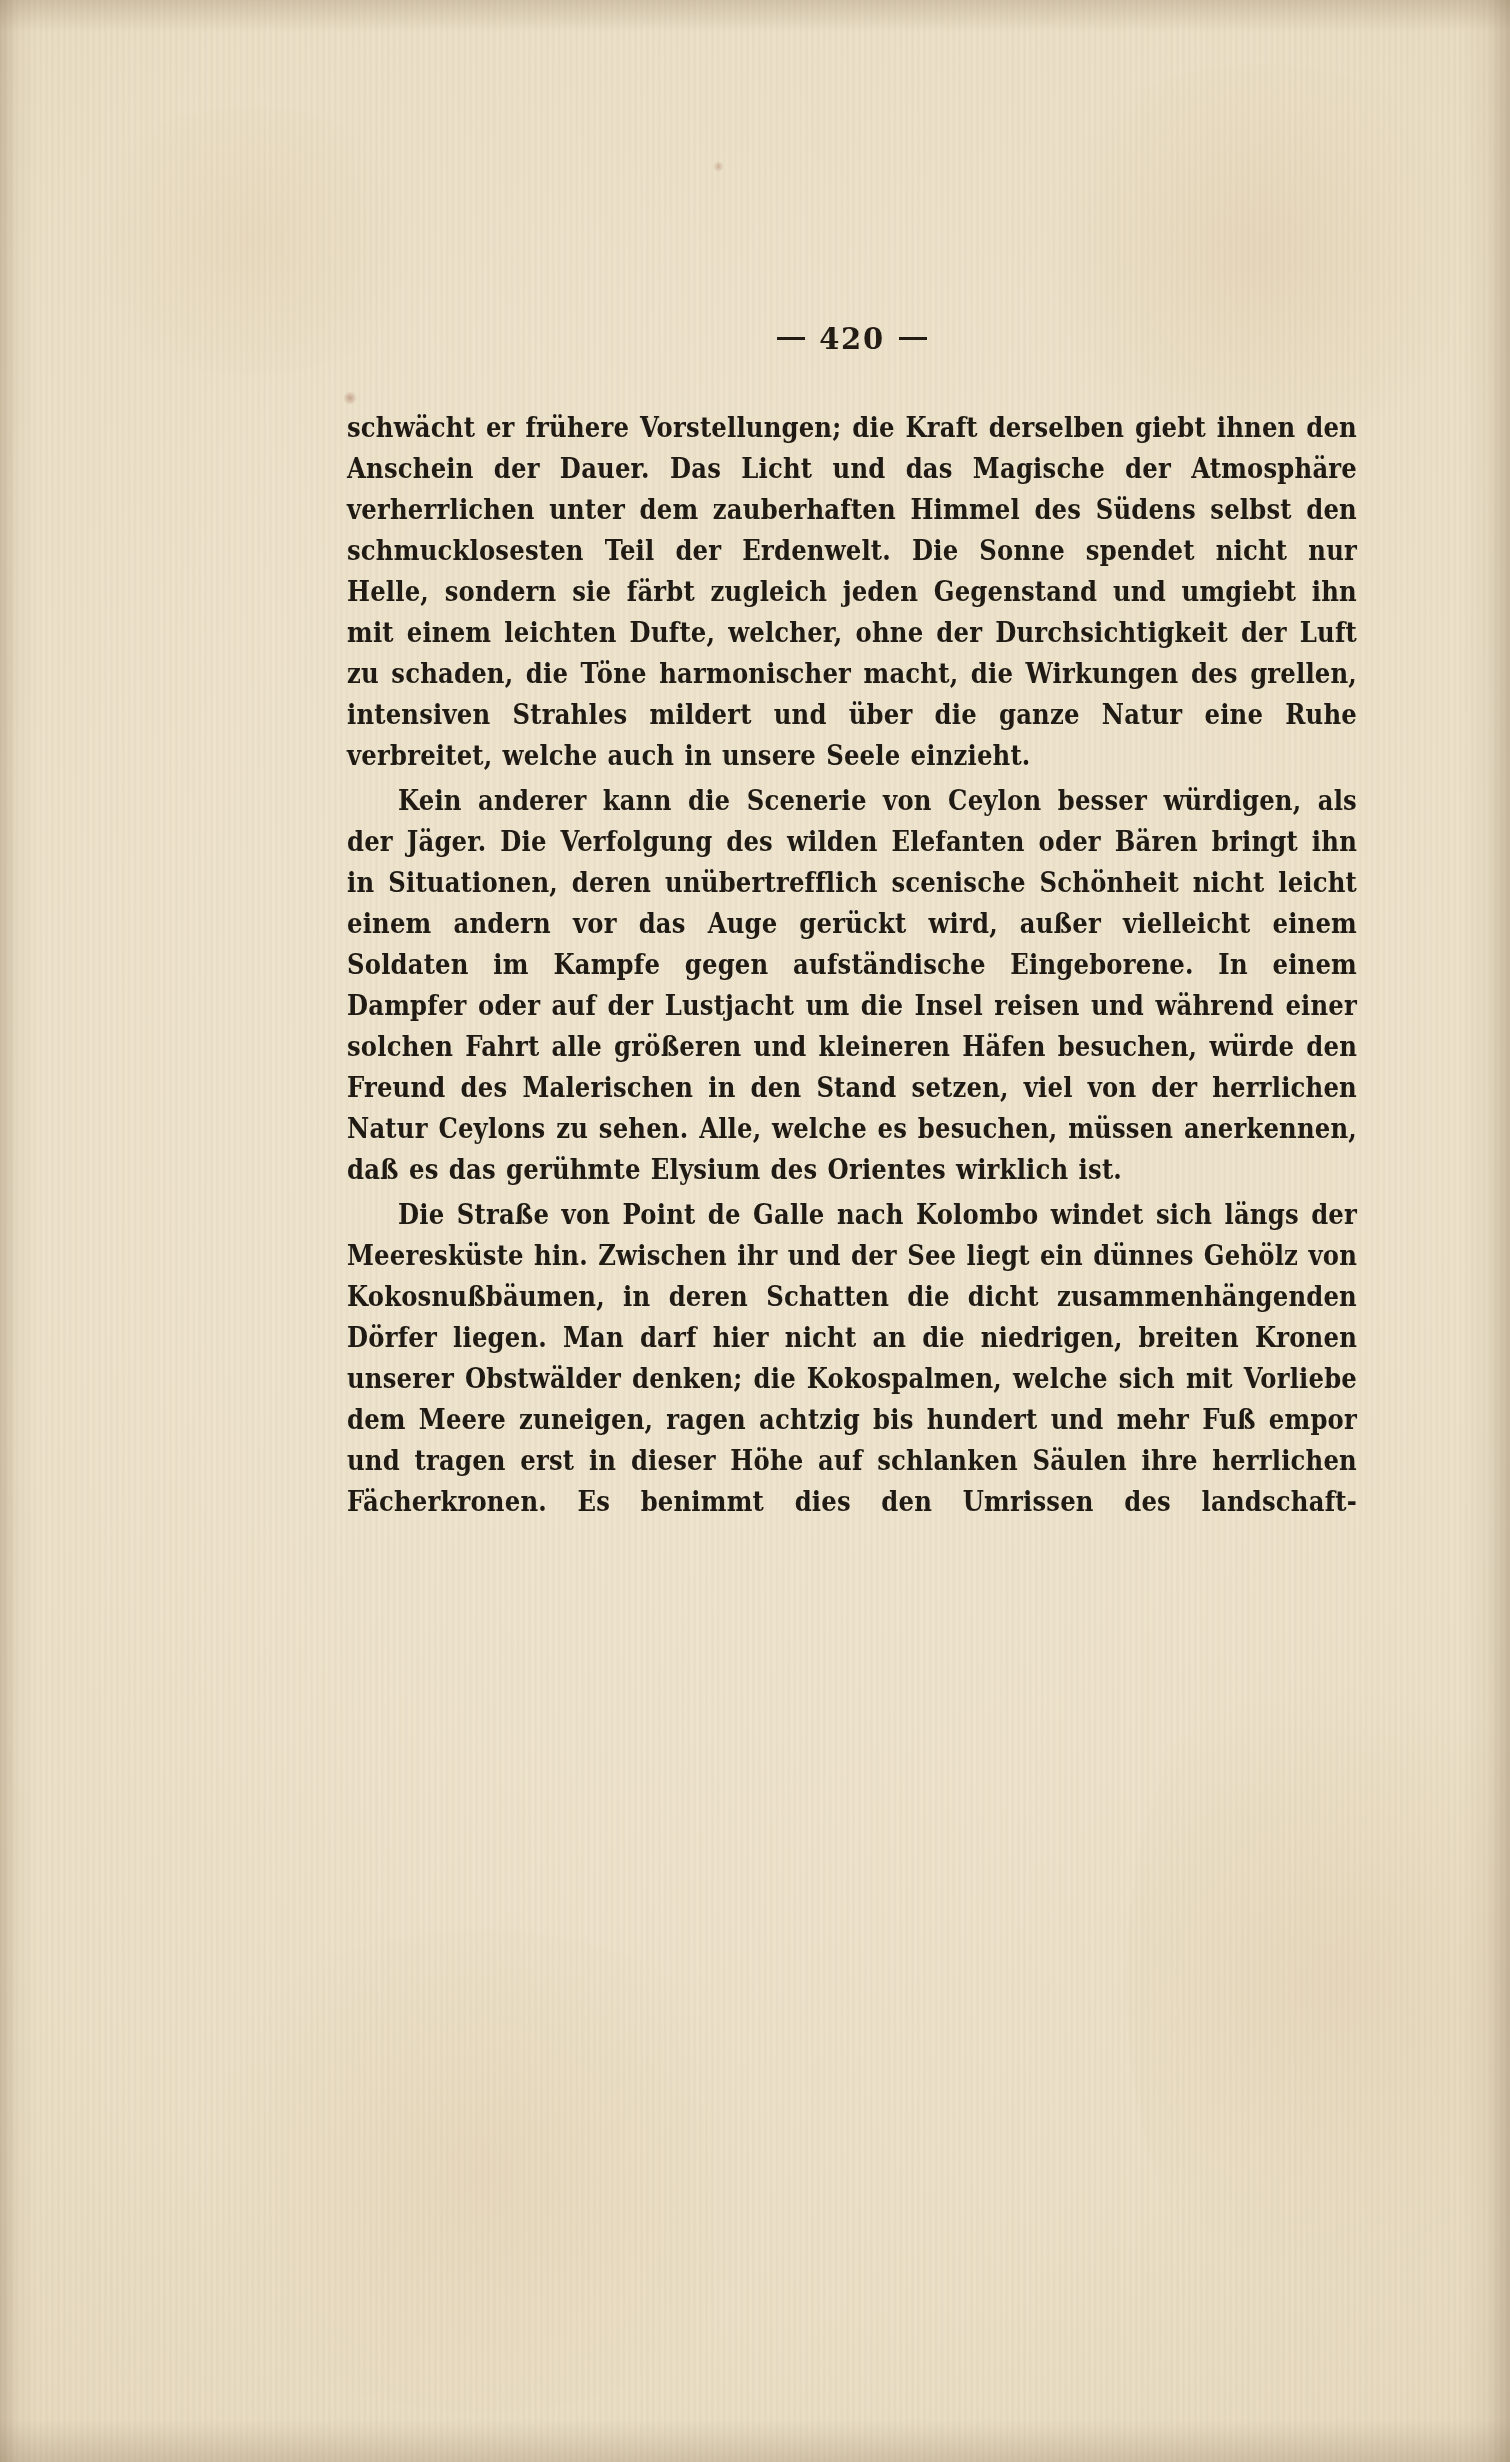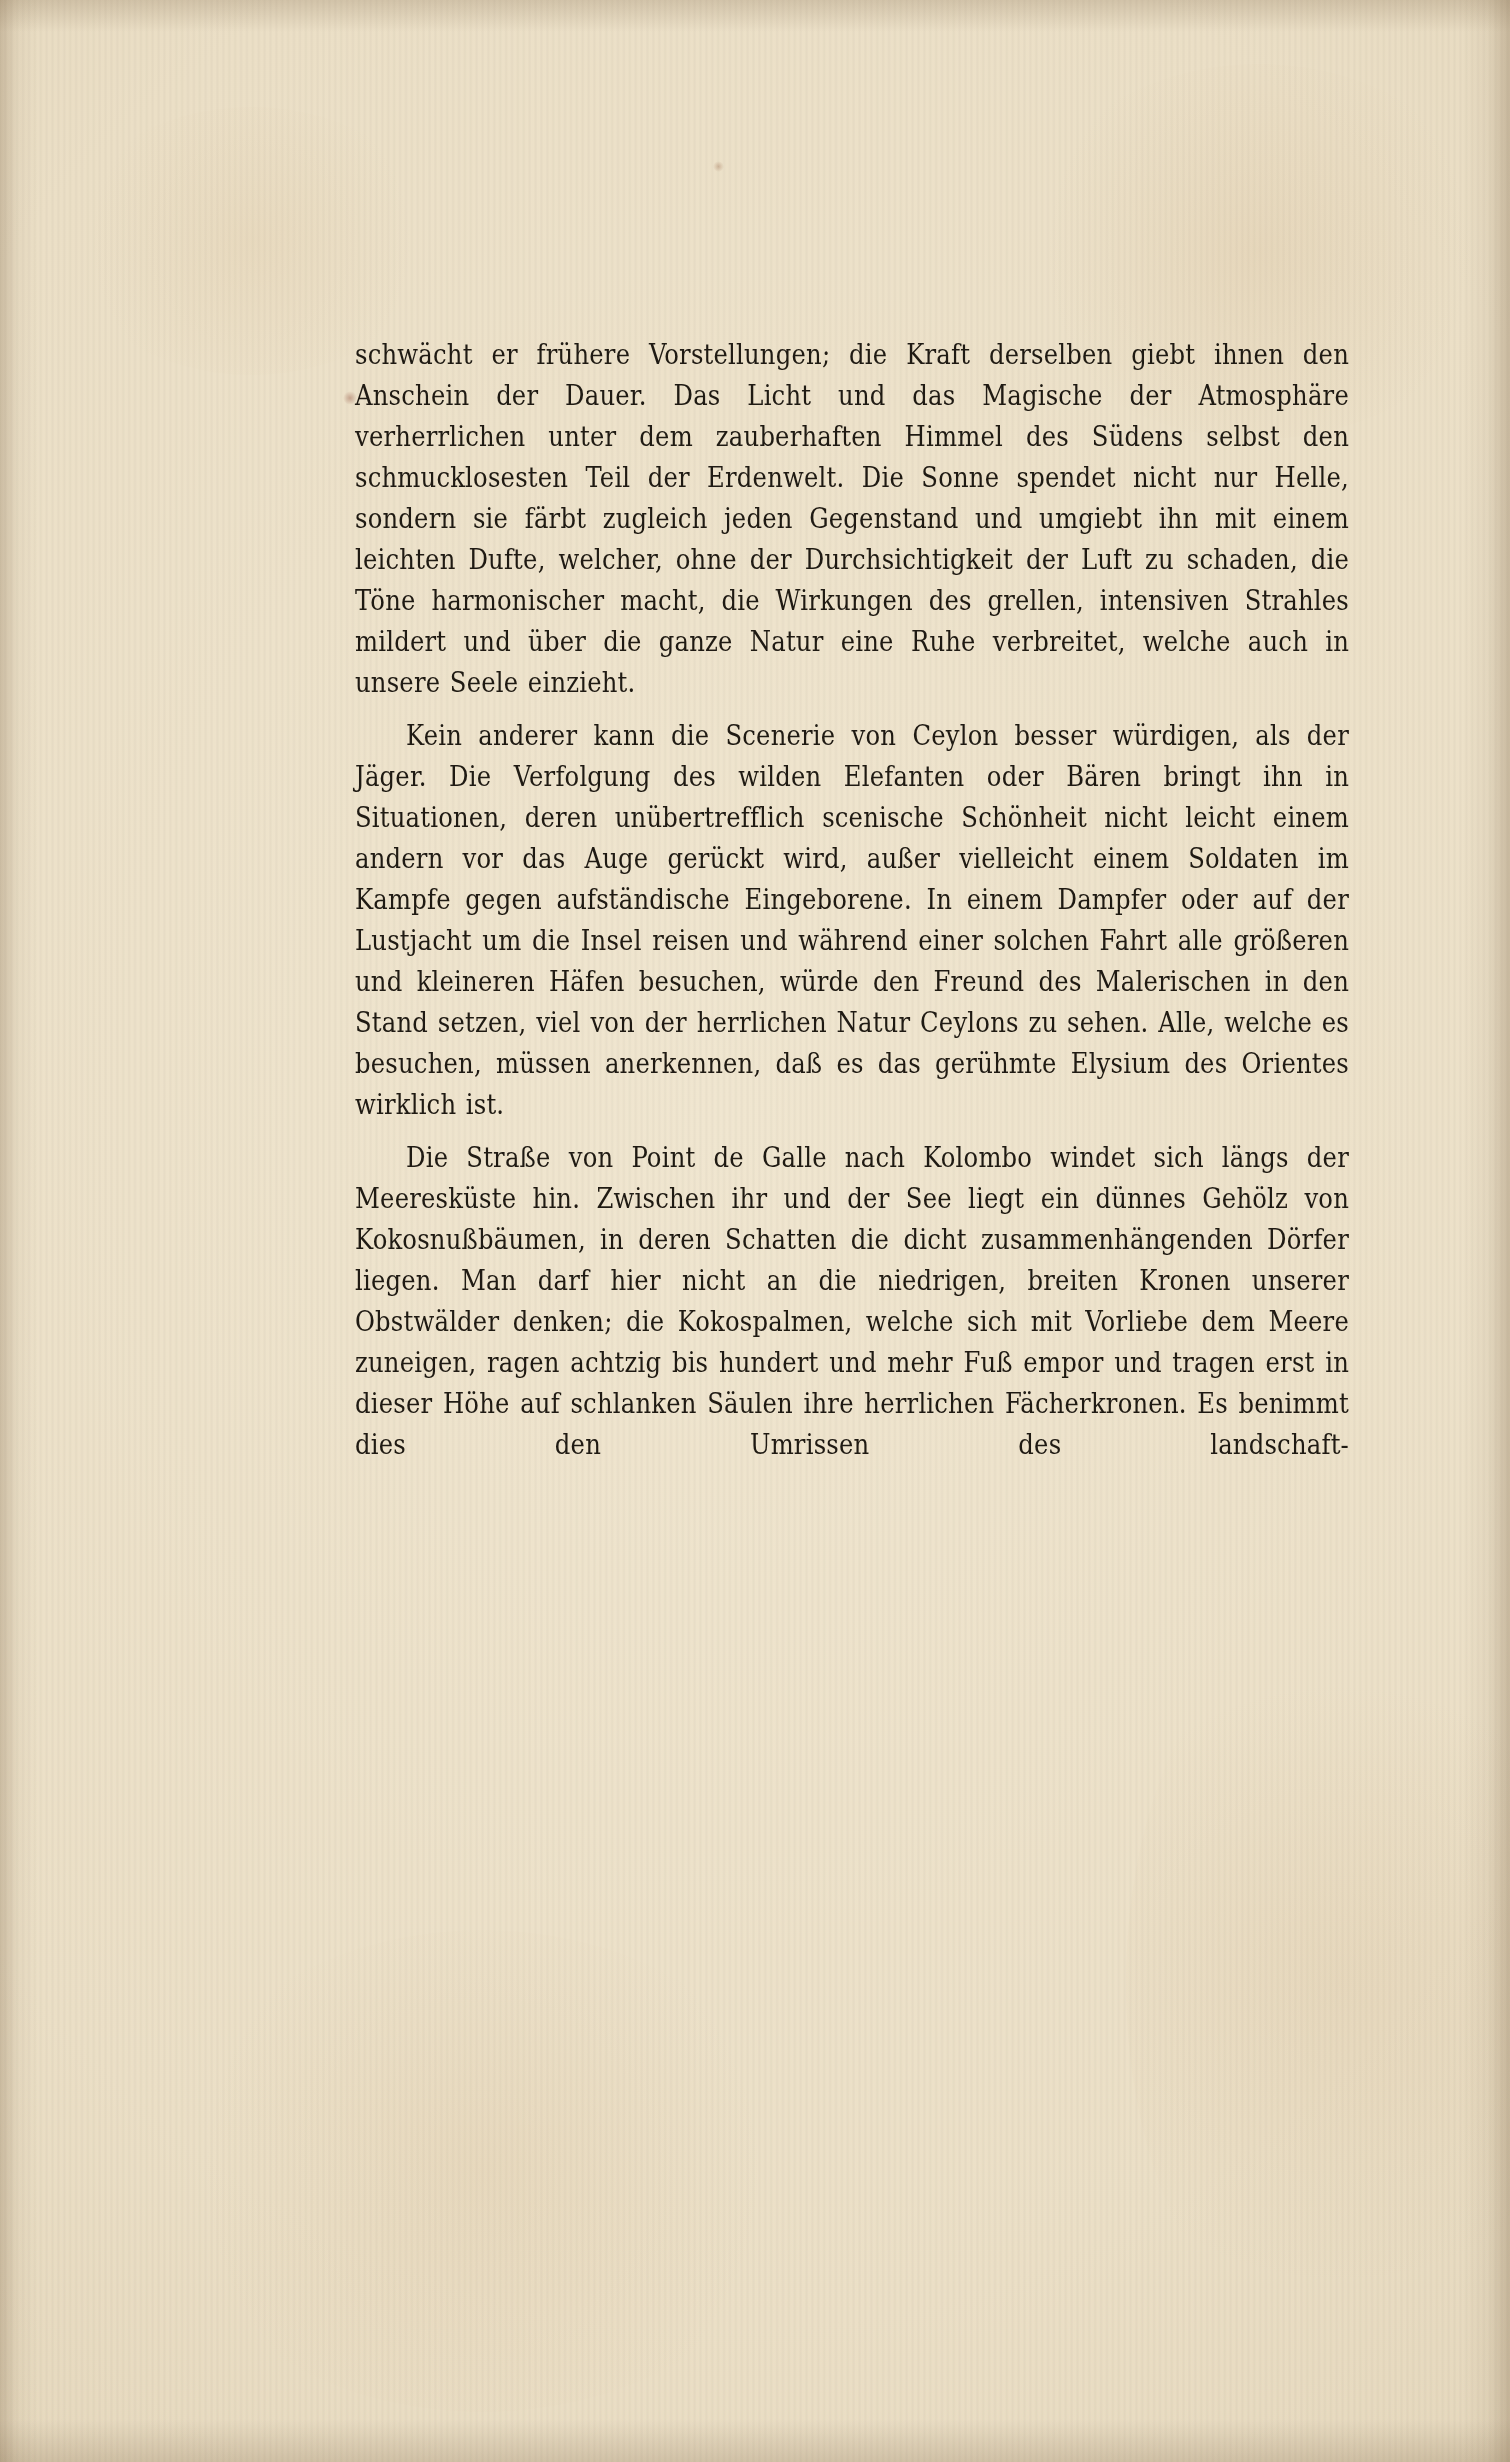--- a/index.html
+++ b/index.html
@@ -81,23 +81,23 @@
   .body-text {
     font-family: "DejaVu Serif", serif;
     font-size: 27px;
     line-height: 41px;
     color: #1f1a13;
     text-align: justify;
     text-justify: inter-word;
     -webkit-font-smoothing: none;
   }
   .body-text p {
-    margin: 12px;
+    margin: 4px;
     
-    font-weight: normal;
+    font-weight: bold;
     font-stretch: semi-condensed;
     letter-spacing: 0.2px;
     word-spacing: 1.6px;
   }
   .body-text p.indent {
     text-indent: 51px;
   }
   .body-text p.last {
     text-align: justify;
   }
@@ -120,20 +120,23 @@
   <div class="stain s5"></div>
   <div class="stain s6"></div>
 
   <div class="edge-top"></div>
   <div class="edge-bottom"></div>
   <div class="edge-left"></div>
   <div class="edge-right"></div>
 
   <div class="content">
 
+    <div class="folio">
+      <span class="rule"></span><span>420</span><span class="rule"></span>
+    </div>
 
     <div class="body-text">
       <p>schwächt er frühere Vorstellungen; die Kraft derselben giebt ihnen den Anschein der Dauer. Das Licht und das Magische der Atmosphäre verherrlichen unter dem zauberhaften Himmel des Südens selbst den schmucklosesten Teil der Erdenwelt. Die Sonne spendet nicht nur Helle, sondern sie färbt zugleich jeden Gegenstand und umgiebt ihn mit einem leichten Dufte, welcher, ohne der Durchsichtigkeit der Luft zu schaden, die Töne harmonischer macht, die Wirkungen des grellen, intensiven Strahles mildert und über die ganze Natur eine Ruhe verbreitet, welche auch in unsere Seele einzieht.</p>
       <p class="indent">Kein anderer kann die Scenerie von Ceylon besser würdigen, als der Jäger. Die Verfolgung des wilden Elefanten oder Bären bringt ihn in Situationen, deren unübertrefflich scenische Schönheit nicht leicht einem andern vor das Auge gerückt wird, außer vielleicht einem Soldaten im Kampfe gegen aufständische Eingeborene. In einem Dampfer oder auf der Lustjacht um die Insel reisen und während einer solchen Fahrt alle größeren und kleineren Häfen besuchen, würde den Freund des Malerischen in den Stand setzen, viel von der herrlichen Natur Ceylons zu sehen. Alle, welche es besuchen, müssen anerkennen, daß es das gerühmte Elysium des Orientes wirklich ist.</p>
       <p class="indent last">Die Straße von Point de Galle nach Kolombo windet sich längs der Meeresküste hin. Zwischen ihr und der See liegt ein dünnes Gehölz von Kokosnußbäumen, in deren Schatten die dicht zusammenhängenden Dörfer liegen. Man darf hier nicht an die niedrigen, breiten Kronen unserer Obstwälder denken; die Kokospalmen, welche sich mit Vorliebe dem Meere zuneigen, ragen achtzig bis hundert und mehr Fuß empor und tragen erst in dieser Höhe auf schlanken Säulen ihre herrlichen Fächerkronen. Es benimmt dies den Umrissen des landschaft-</p>
     </div>
 
   </div>
 </div>
 

